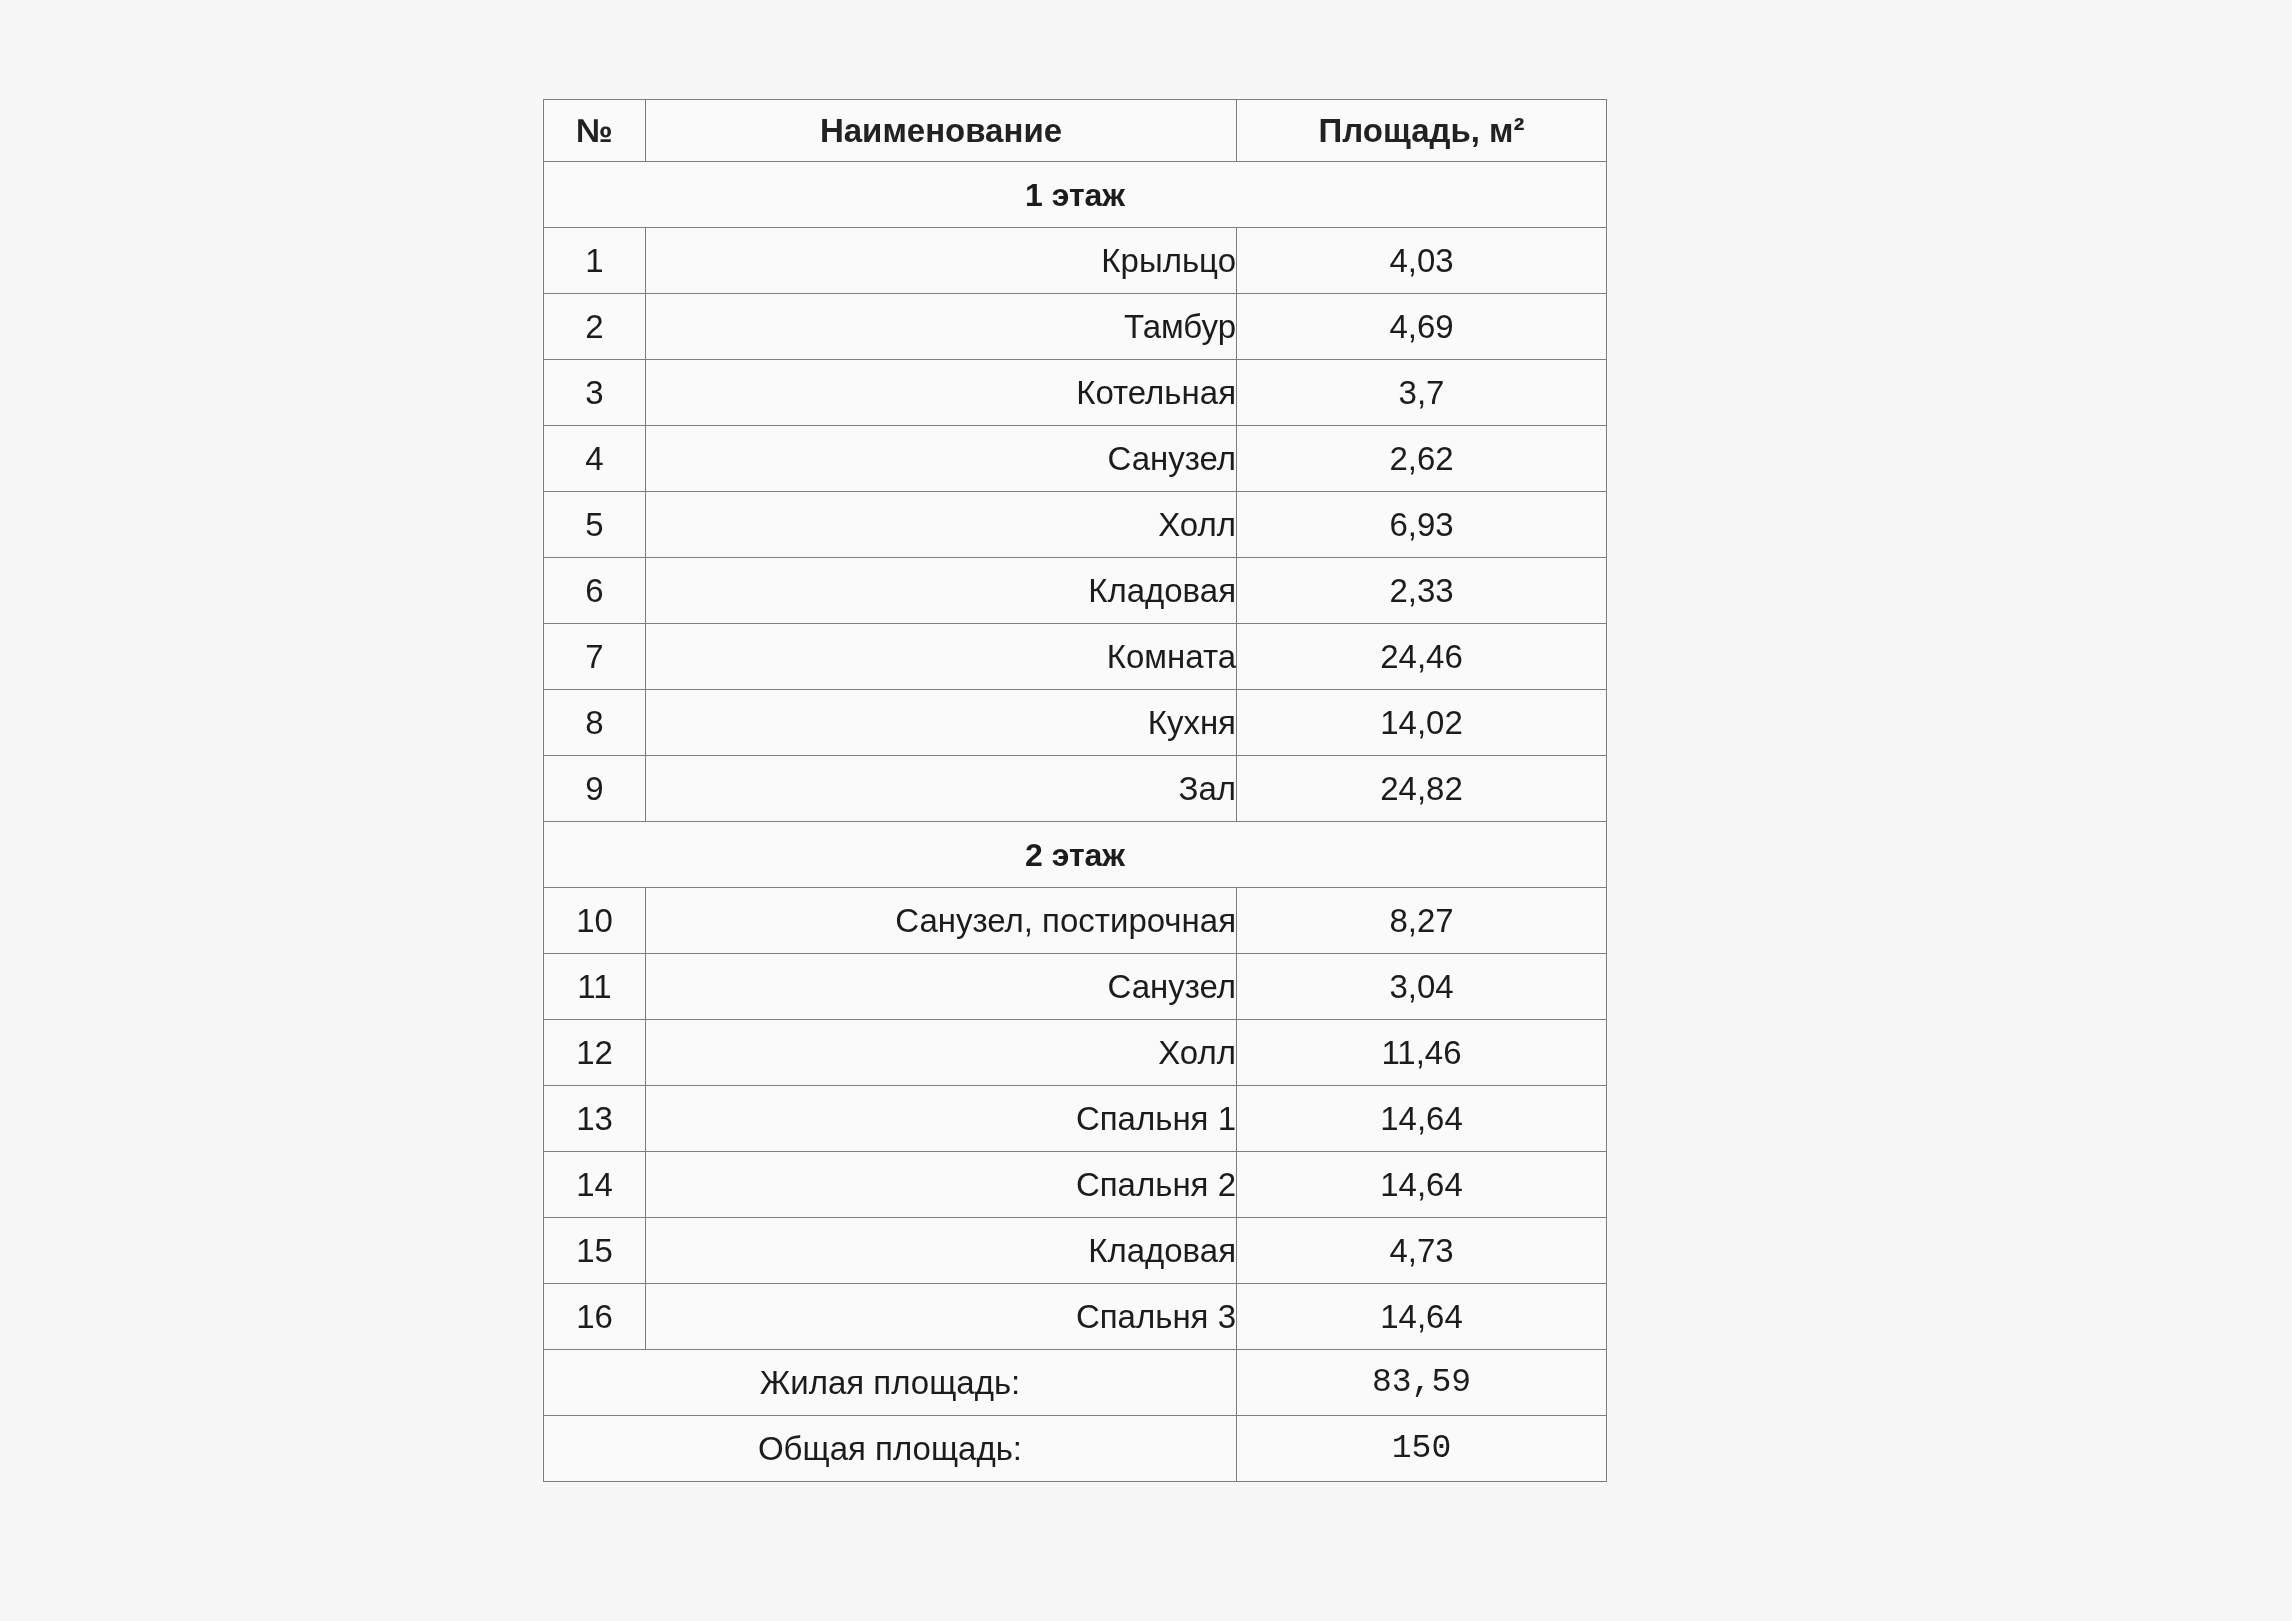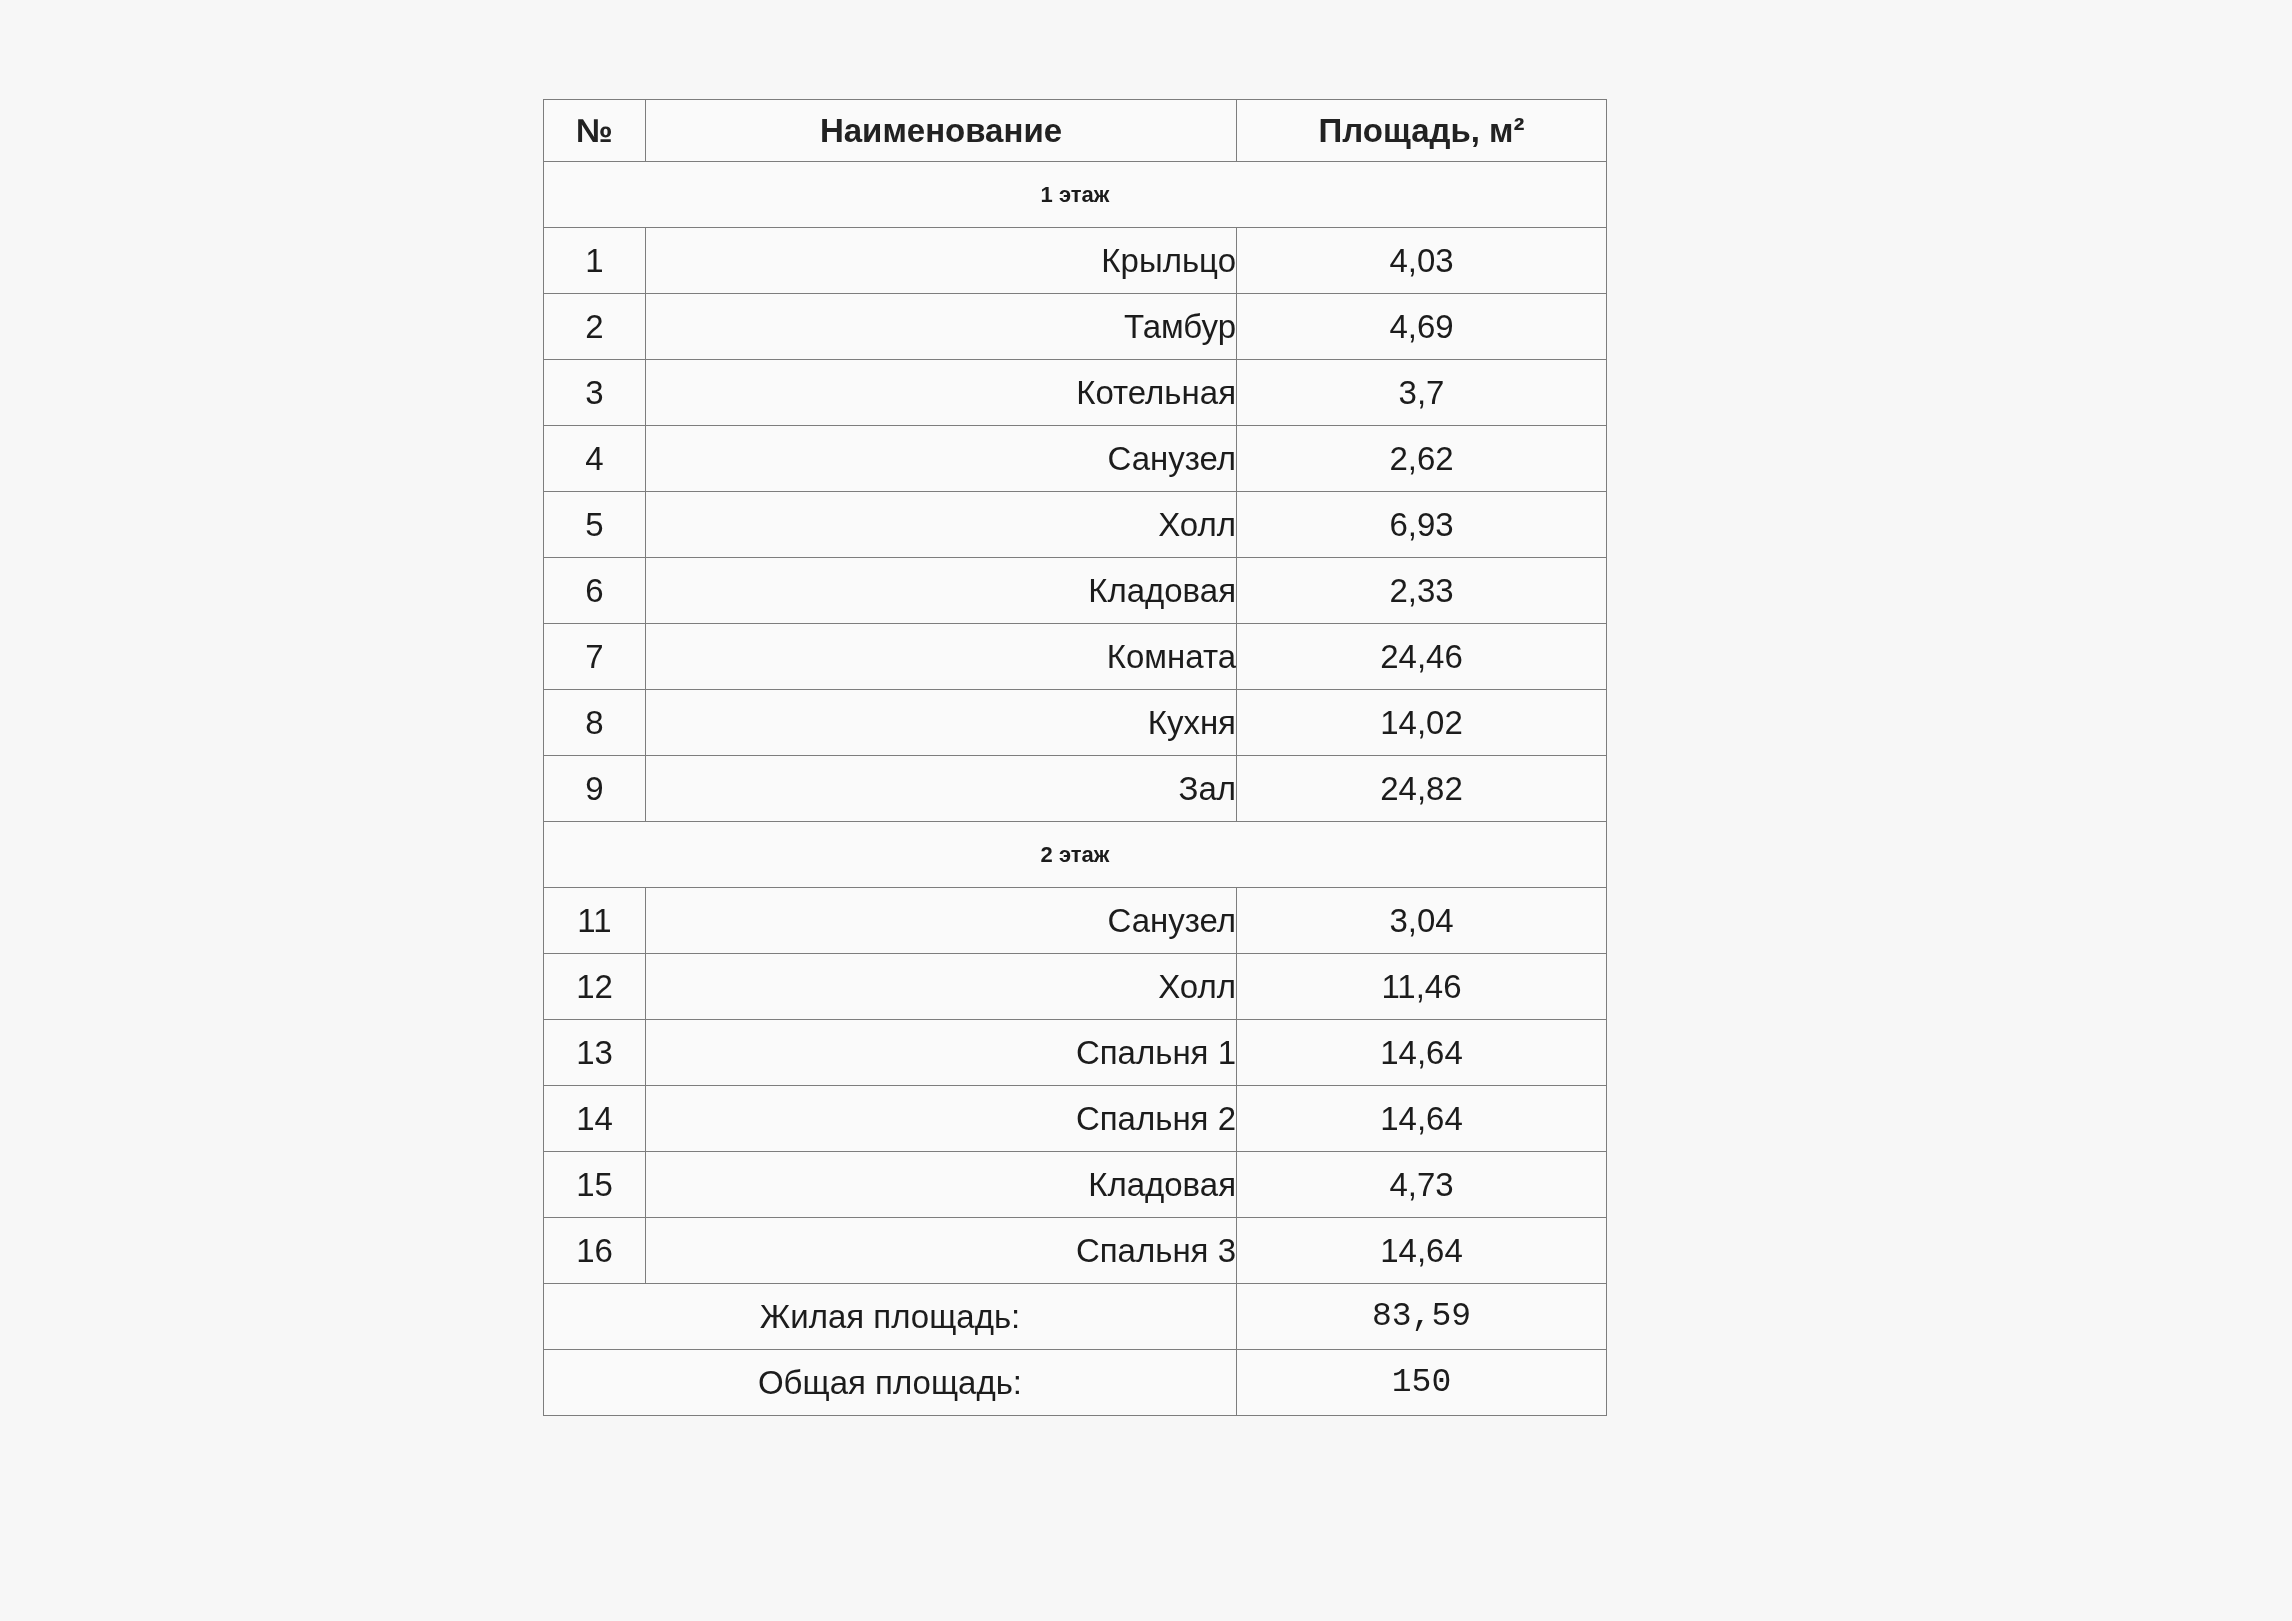--- a/index.html
+++ b/index.html
@@ -41,21 +41,21 @@
     text-align: center;
     height: 61px;
     color: #222;
   }
   .area-table td.num   { text-align: center; }
   .area-table td.name  { text-align: right; padding-left: 19.6px; }
   .area-table td.area  { text-align: center; }
   .area-table tr.section td {
     text-align: center;
     font-weight: bold;
-    font-size: 22px;
+    font-size: 32px;
   }
   .area-table tr.total td.label { text-align: center; }
   .area-table tr.total td.area  { text-align: center; font-family: Liberation Mono, monospace; }
 </style>
 </head>
 <body>
 
 <div class="page">
   <table class="area-table">
     <colgroup>
@@ -119,20 +119,25 @@
         <td class="num">9</td>
         <td class="name">Зал</td>
         <td class="area">24,82</td>
       </tr>
 
       <tr class="section">
         <td colspan="3">2 этаж</td>
       </tr>
 
       <tr>
+        <td class="num">10</td>
+        <td class="name">Санузел, постирочная</td>
+        <td class="area">8,27</td>
+      </tr>
+      <tr>
         <td class="num">11</td>
         <td class="name">Санузел</td>
         <td class="area">3,04</td>
       </tr>
       <tr>
         <td class="num">12</td>
         <td class="name">Холл</td>
         <td class="area">11,46</td>
       </tr>
       <tr>

